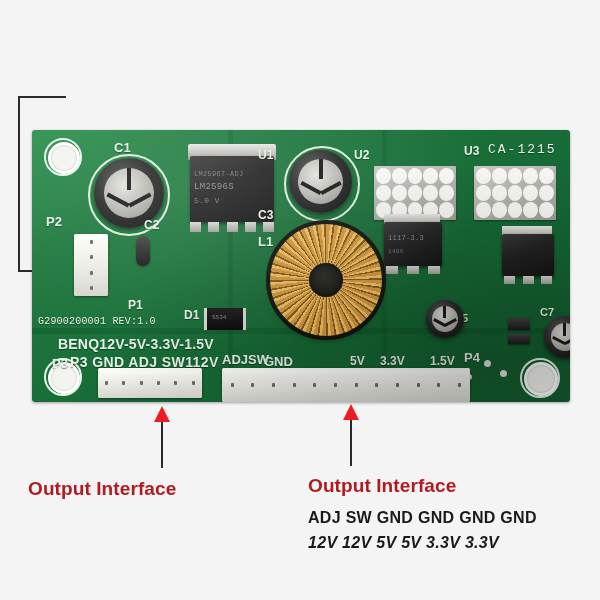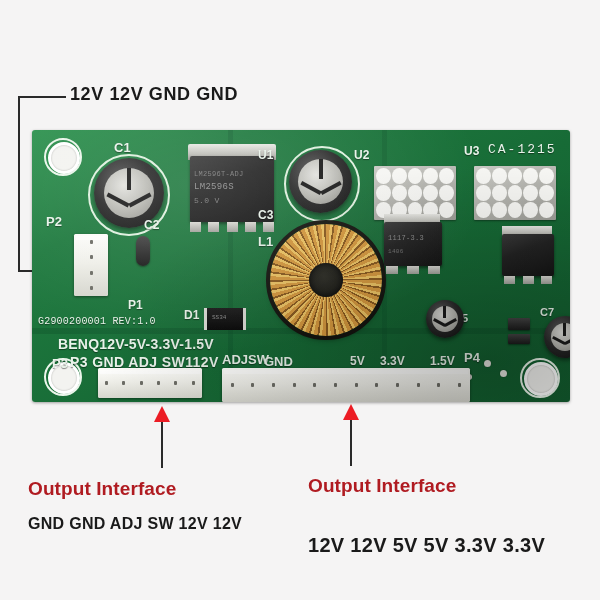--- a/index.html
+++ b/index.html
@@ -20,21 +20,21 @@
   .anno-sub{color:#1a1a1a;font-weight:bold;}
 
   #input-title{left:74px;top:55px;font-size:21px;}
   #input-pins{left:70px;top:84px;font-size:18px;letter-spacing:.6px;}
 
   #out-left-title{left:28px;top:478px;font-size:19px;}
   #out-left-pins{left:28px;top:515px;font-size:16px;letter-spacing:.3px;}
 
   #out-right-title{left:308px;top:475px;font-size:19px;}
   #out-right-pins1{left:308px;top:509px;font-size:16px;letter-spacing:.3px;}
-  #out-right-pins2{left:308px;top:534px;font-size:20px;letter-spacing:.3px;}
+  #out-right-pins2{left:308px;top:534px;font-size:16px;letter-spacing:.3px;font-style:italic;}
 
   
   .leader{position:absolute;background:#2a2a2a;}
   #lead-top{left:18px;top:96px;width:48px;height:1.5px;}
   #lead-vert{left:18px;top:96px;width:1.5px;height:176px;}
   #lead-bot{left:18px;top:270px;width:152px;height:1.5px;}
 
   
   #arrow-p2{
     position:absolute;left:168px;top:263px;
@@ -177,21 +177,20 @@
 
   
   .trace{position:absolute;background:rgba(10,70,35,.55);}
   .via{position:absolute;border-radius:50%;background:#e6e6e0;box-shadow:0 0 1px rgba(0,0,0,.5);}
 </style>
 </head>
 <body>
 
 <div class="stage">
 
-  <div class="anno anno-sub" id="input-pins">12V  12V  GND   GND</div>
 
   <div class="leader" id="lead-top"></div>
   <div class="leader" id="lead-vert"></div>
   <div class="leader" id="lead-bot"></div>
   <div id="arrow-p2"></div>
 
   <div id="pcb">
 
     <div class="trace" style="left:0;top:198px;width:538px;height:6px;opacity:.5;"></div>
     <div class="trace" style="left:196px;top:0;width:5px;height:272px;opacity:.4;"></div>
@@ -383,18 +382,18 @@
     </div>
 
   </div>
 
   <div class="v-arrow-stem" id="stem-left"></div>
   <div class="v-arrow-head" id="head-left"></div>
   <div class="v-arrow-stem" id="stem-right"></div>
   <div class="v-arrow-head" id="head-right"></div>
 
   <div class="anno anno-title" id="out-left-title">Output Interface</div>
-  <div class="anno anno-sub" id="out-left-pins">GND GND ADJ SW 12V 12V</div>
 
   <div class="anno anno-title" id="out-right-title">Output Interface</div>
+  <div class="anno anno-sub" id="out-right-pins1">ADJ  SW  GND GND GND GND</div>
   <div class="anno anno-sub" id="out-right-pins2">12V 12V 5V 5V 3.3V 3.3V</div>
 
 </div>
 
 </body></html>

